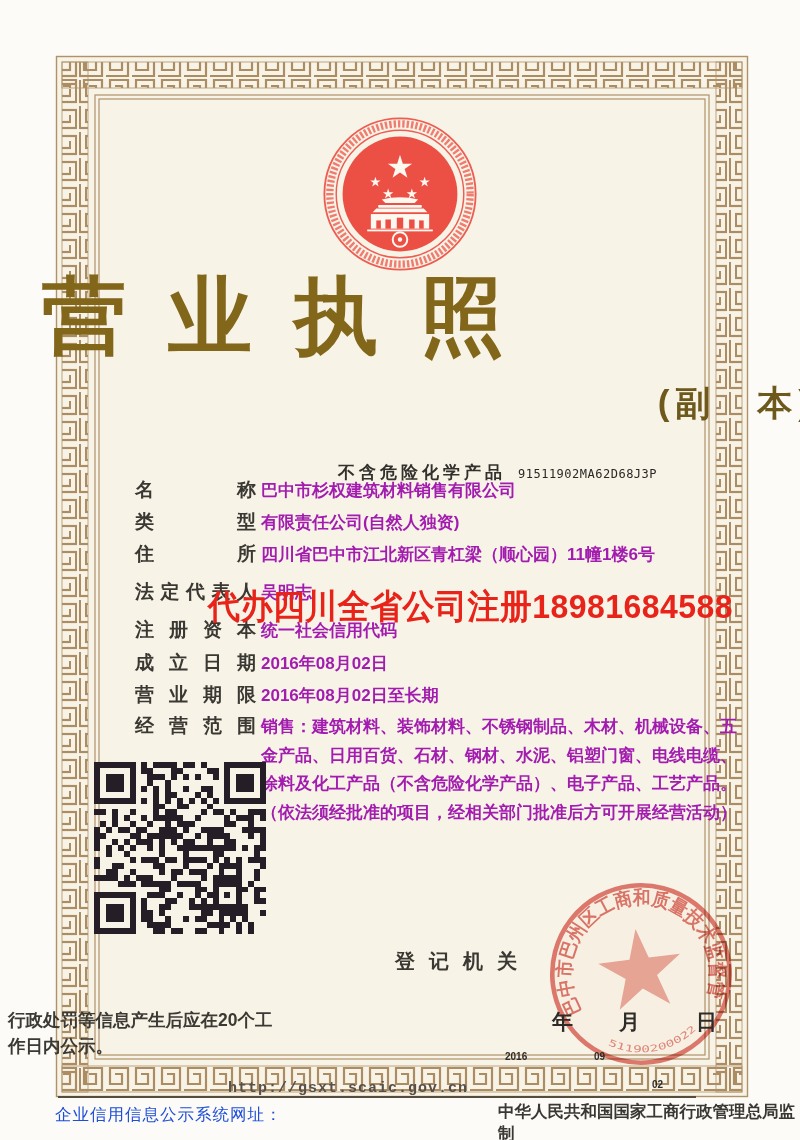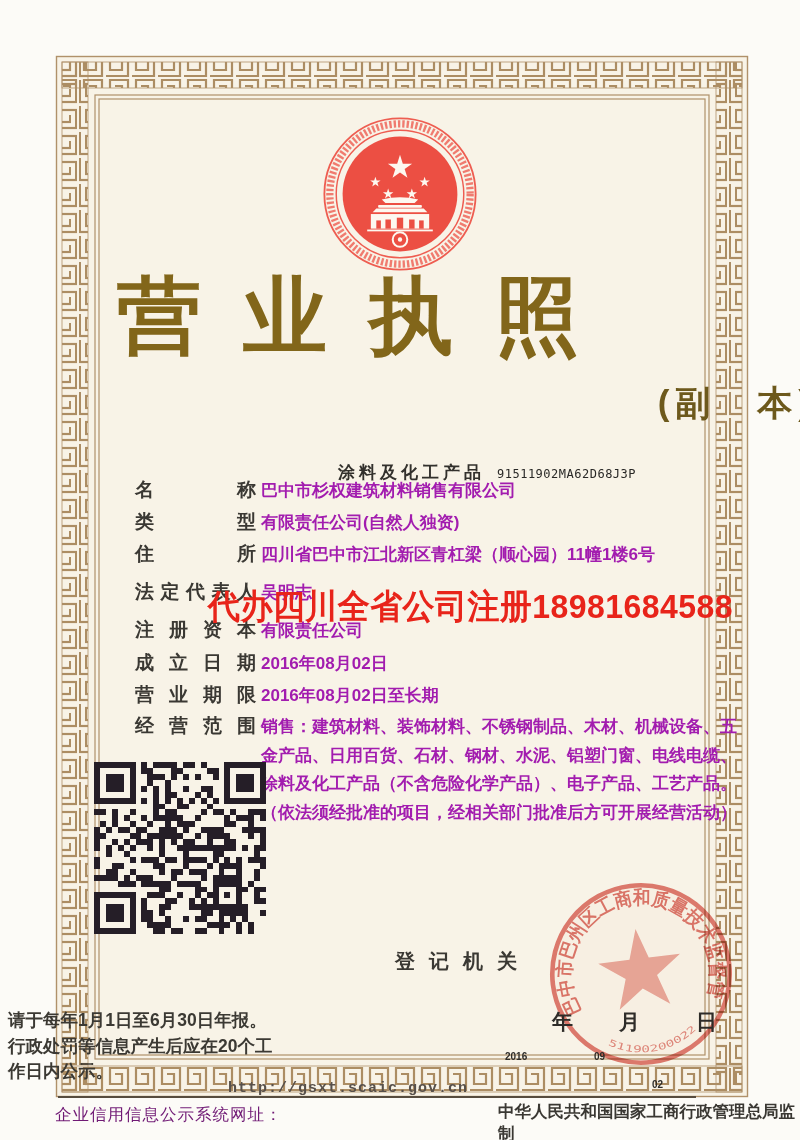--- a/index.html
+++ b/index.html
@@ -2,21 +2,21 @@
 <html><head>
 <meta charset="utf-8">
 <style>
   html,body{margin:0;padding:0;}
   body{width:800px;height:1140px;position:relative;background:#fcfbf7;
        font-family:"Liberation Sans","DejaVu Sans",sans-serif;overflow:hidden;}
   #frame-svg{position:absolute;left:0;top:0;z-index:0;}
   .abs{position:absolute;}
 
   #emblem{left:318px;top:110px;width:164px;height:168px;z-index:2;}
-  #doc-title{left:0;top:270px;width:696px;text-align:center;font-size:84px;font-weight:700;
+  #doc-title{left:0;top:270px;width:696px;font-size:84px;font-weight:700;
              color:#82661a;letter-spacing:42px;text-indent:42px;z-index:2;line-height:1.1;}
   #doc-subtitle{left:0;top:380px;width:800px;text-align:right;font-size:35px;font-weight:600;
              color:#6d591c;letter-spacing:6px;z-index:2;padding-left:16px;}
   #credit-row{left:338px;top:432px;z-index:2;display:flex;align-items:baseline;}
   #credit-label{font-size:17px;font-weight:700;letter-spacing:4px;color:#32302c;}
   #credit-code{font-family:"DejaVu Sans Mono","Liberation Mono",monospace;font-size:12px;
                color:#292826;margin-left:12px;letter-spacing:.5px;margin-top:35px;}
 
   .field-row{position:absolute;left:0;top:0;width:800px;z-index:2;}
   .field-label{position:absolute;left:135px;width:121px;display:flex;justify-content:space-between;
@@ -37,21 +37,21 @@
   .date-char{font-size:21px;font-weight:700;}
 
   #seal{left:543px;top:876px;width:196px;height:196px;z-index:3;transform:rotate(-7deg);
         mix-blend-mode:multiply;opacity:.93;}
 
   #notice{left:8px;top:1008px;width:340px;font-size:17.5px;font-weight:600;color:#3b3933;
           line-height:25.5px;z-index:2;}
   #footer-underline{left:58px;top:1096px;width:638px;height:1.5px;background:#564c3e;z-index:2;}
   #footer-url{left:228px;top:1080px;font-family:Liberation Mono, monospace;
               font-size:15px;font-weight:700;color:#57504a;letter-spacing:1px;z-index:3;}
-  #footer-site-label{left:55px;top:1104px;font-size:16.5px;color:#701a75;z-index:2;letter-spacing:1px;}
+  #footer-site-label{left:55px;top:1104px;font-size:16.5px;color:#1d4ed8;z-index:2;letter-spacing:1px;}
   #footer-issuer{left:498px;top:1101px;font-size:16.5px;font-weight:700;color:#3a3833;z-index:2;}
 </style>
 </head>
 <body>
 
 <svg id="frame-svg" width="800" height="1140">
   <defs>
     <pattern id="mh" width="26" height="26" patternUnits="userSpaceOnUse">
       <path d="M2 24 H24 V2 H6 V18 H18 V8 H11" fill="none" stroke="#ac8d63" stroke-width="2.2"></path>
     </pattern>
@@ -96,21 +96,21 @@
     <rect x="-26" y="29" width="5" height="9"></rect>
   </g>
   <circle cx="0" cy="50" r="8" stroke="#fdf8f0" stroke-width="2.2" fill="none"></circle>
   <circle cx="0" cy="50" r="2.4" fill="#fdf8f0"></circle>
 </svg>
 
 <div id="doc-title" class="abs">营业执照</div>
 <div id="doc-subtitle" class="abs">(副　本)</div>
 
 <div id="credit-row" class="abs">
-  <span id="credit-label">涂料及化工产品</span>
+  <span id="credit-label">不含危险化学产品</span>
   <span id="credit-code">91511902MA62D68J3P</span>
 </div>
 
 <div id="fields">
     <div class="field-row" style="top: 477px;">
       <div class="field-label">
         <span>名</span>
         <span>称</span>
       </div>
       <div class="field-value">巴中市杉权建筑材料销售有限公司</div>
@@ -139,21 +139,21 @@
       </div>
       <div class="field-value">吴明志</div>
     </div>
     <div class="field-row" style="top: 617px;">
       <div class="field-label">
         <span>注</span>
         <span>册</span>
         <span>资</span>
         <span>本</span>
       </div>
-      <div class="field-value">有限责任公司</div>
+      <div class="field-value">统一社会信用代码</div>
     </div>
     <div class="field-row" style="top: 650px;">
       <div class="field-label">
         <span>成</span>
         <span>立</span>
         <span>日</span>
         <span>期</span>
       </div>
       <div class="field-value">2016年08月02日</div>
     </div>
@@ -614,20 +614,19 @@
   <polygon transform="translate(95,93)" fill="#e8958c" opacity=".85" points="0,-42 9.4,-13 39.9,-13 15.3,4.9 24.7,34 0,16.1 -24.7,34 -15.3,4.9 -39.9,-13 -9.4,-13"></polygon>
   <text font-size="18.5" fill="#dd6f66" font-weight="bold" font-family="Liberation Sans,sans-serif">
     <textPath href="#sealArc" startOffset="0" textLength="308" lengthAdjust="spacingAndGlyphs">巴中市巴州区工商和质量技术监督管理局</textPath>
   </text>
   <text font-size="9" fill="#e2837b" font-family="DejaVu Sans Mono,monospace">
     <textPath href="#sealNumArc" startOffset="4" textLength="118" lengthAdjust="spacingAndGlyphs">51190200022761</textPath>
   </text>
 </svg>
 
 <div id="notice" class="abs">
-    <div>请于每年1月1日至6月30日年报。</div>
     <div>行政处罚等信息产生后应在20个工</div>
     <div>作日内公示。</div>
   </div>
 <div id="footer-underline" class="abs"></div>
 <div id="footer-url" class="abs">http://gsxt.scaic.gov.cn</div>
 <div id="footer-site-label" class="abs">企业信用信息公示系统网址：</div>
 <div id="footer-issuer" class="abs">中华人民共和国国家工商行政管理总局监制</div>
 
 </body></html>

